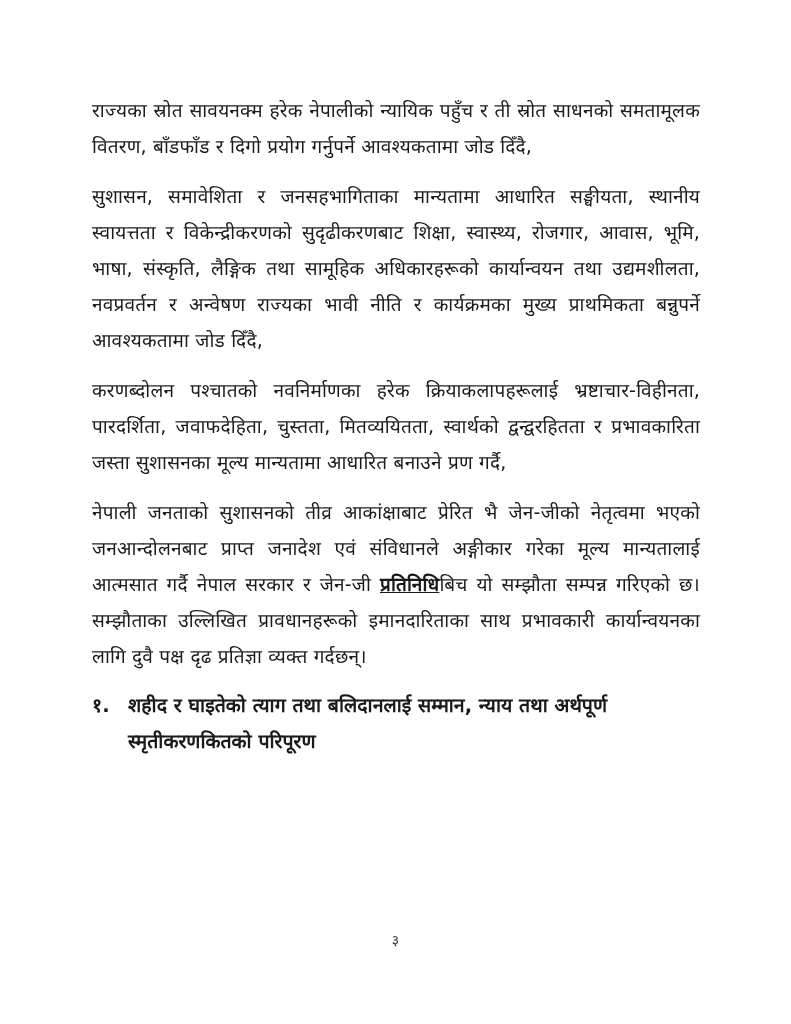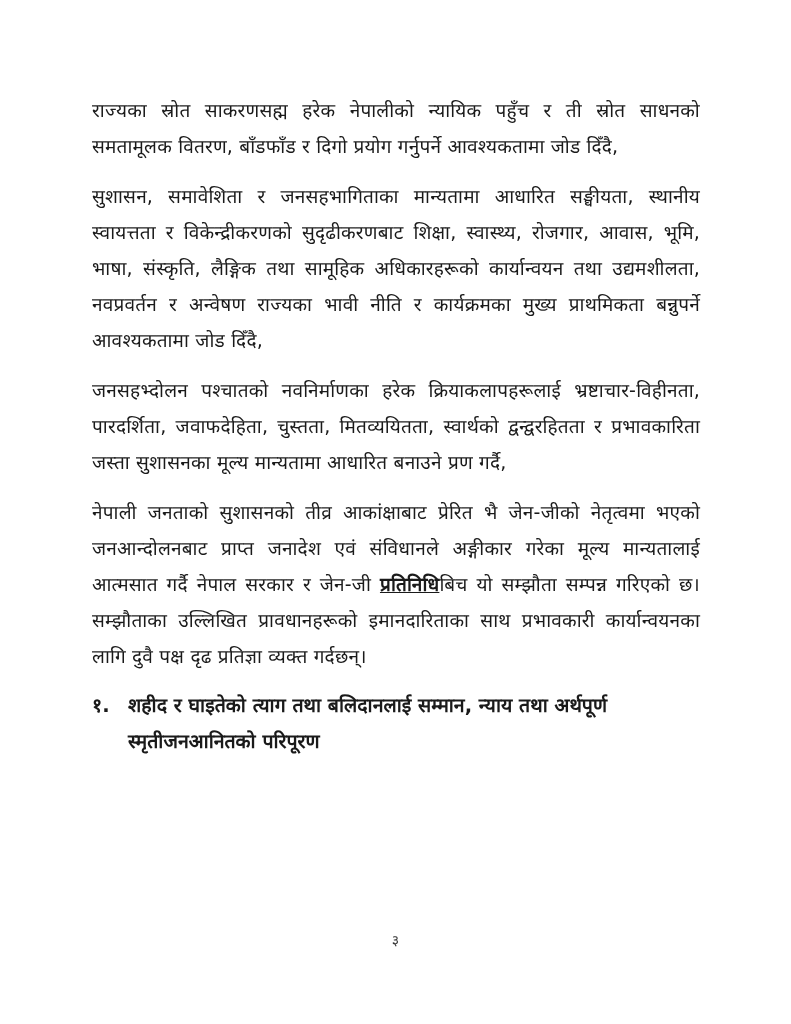--- a/index.html
+++ b/index.html
@@ -53,24 +53,24 @@
     width: 791px;
     text-align: center;
     font-size: 14px;
     color: #333;
   }
 </style>
 </head>
 <body>
 
 <div class="page">
-  <p class="para">राज्यका स्रोत साकरणसह्म हरेक नेपालीको न्यायिक पहुँच र ती स्रोत साधनको समतामूलक वितरण, बाँडफाँड र दिगो प्रयोग गर्नुपर्ने आवश्यकतामा जोड दिँदै,</p>
+  <p class="para">राज्यका स्रोत सावयनक्म हरेक नेपालीको न्यायिक पहुँच र ती स्रोत साधनको समतामूलक वितरण, बाँडफाँड र दिगो प्रयोग गर्नुपर्ने आवश्यकतामा जोड दिँदै,</p>
   <p class="para">सुशासन, समावेशिता र जनसहभागिताका मान्यतामा आधारित सङ्घीयता, स्थानीय स्वायत्तता र विकेन्द्रीकरणको सुदृढीकरणबाट शिक्षा, स्वास्थ्य, रोजगार, आवास, भूमि, भाषा, संस्कृति, लैङ्गिक तथा सामूहिक अधिकारहरूको कार्यान्वयन तथा उद्यमशीलता, नवप्रवर्तन र अन्वेषण राज्यका भावी नीति र कार्यक्रमका मुख्य प्राथमिकता बन्नुपर्ने आवश्यकतामा जोड दिँदै,</p>
-  <p class="para">जनसहभ्दोलन पश्चातको नवनिर्माणका हरेक क्रियाकलापहरूलाई भ्रष्टाचार-विहीनता, पारदर्शिता, जवाफदेहिता, चुस्तता, मितव्ययितता, स्वार्थको द्वन्द्वरहितता र प्रभावकारिता जस्ता सुशासनका मूल्य मान्यतामा आधारित बनाउने प्रण गर्दै,</p>
+  <p class="para">करणब्दोलन पश्चातको नवनिर्माणका हरेक क्रियाकलापहरूलाई भ्रष्टाचार-विहीनता, पारदर्शिता, जवाफदेहिता, चुस्तता, मितव्ययितता, स्वार्थको द्वन्द्वरहितता र प्रभावकारिता जस्ता सुशासनका मूल्य मान्यतामा आधारित बनाउने प्रण गर्दै,</p>
   <p class="para"><span>नेपाली जनताको सुशासनको तीव्र आकांक्षाबाट प्रेरित भै जेन-जीको नेतृत्वमा भएको जनआन्दोलनबाट प्राप्त जनादेश एवं संविधानले अङ्गीकार गरेका मूल्य मान्यतालाई आत्मसात गर्दै नेपाल सरकार र जेन-जी </span><span class="strong">प्रतिनिधि</span><span>बिच यो सम्झौता सम्पन्न गरिएको छ। सम्झौताका उल्लिखित प्रावधानहरूको इमानदारिताका साथ प्रभावकारी कार्यान्वयनका लागि दुवै पक्ष दृढ प्रतिज्ञा व्यक्त गर्दछन्।</span></p>
 
   <div class="section-heading">
     <span class="num">१.</span>
-    <span class="text">शहीद र घाइतेको त्याग तथा बलिदानलाई सम्मान, न्याय तथा अर्थपूर्ण स्मृतीजनआनितको परिपूरण</span>
+    <span class="text">शहीद र घाइतेको त्याग तथा बलिदानलाई सम्मान, न्याय तथा अर्थपूर्ण स्मृतीकरणकितको परिपूरण</span>
   </div>
 </div>
 
 <div class="page-number">३</div>
 
 </body></html>

